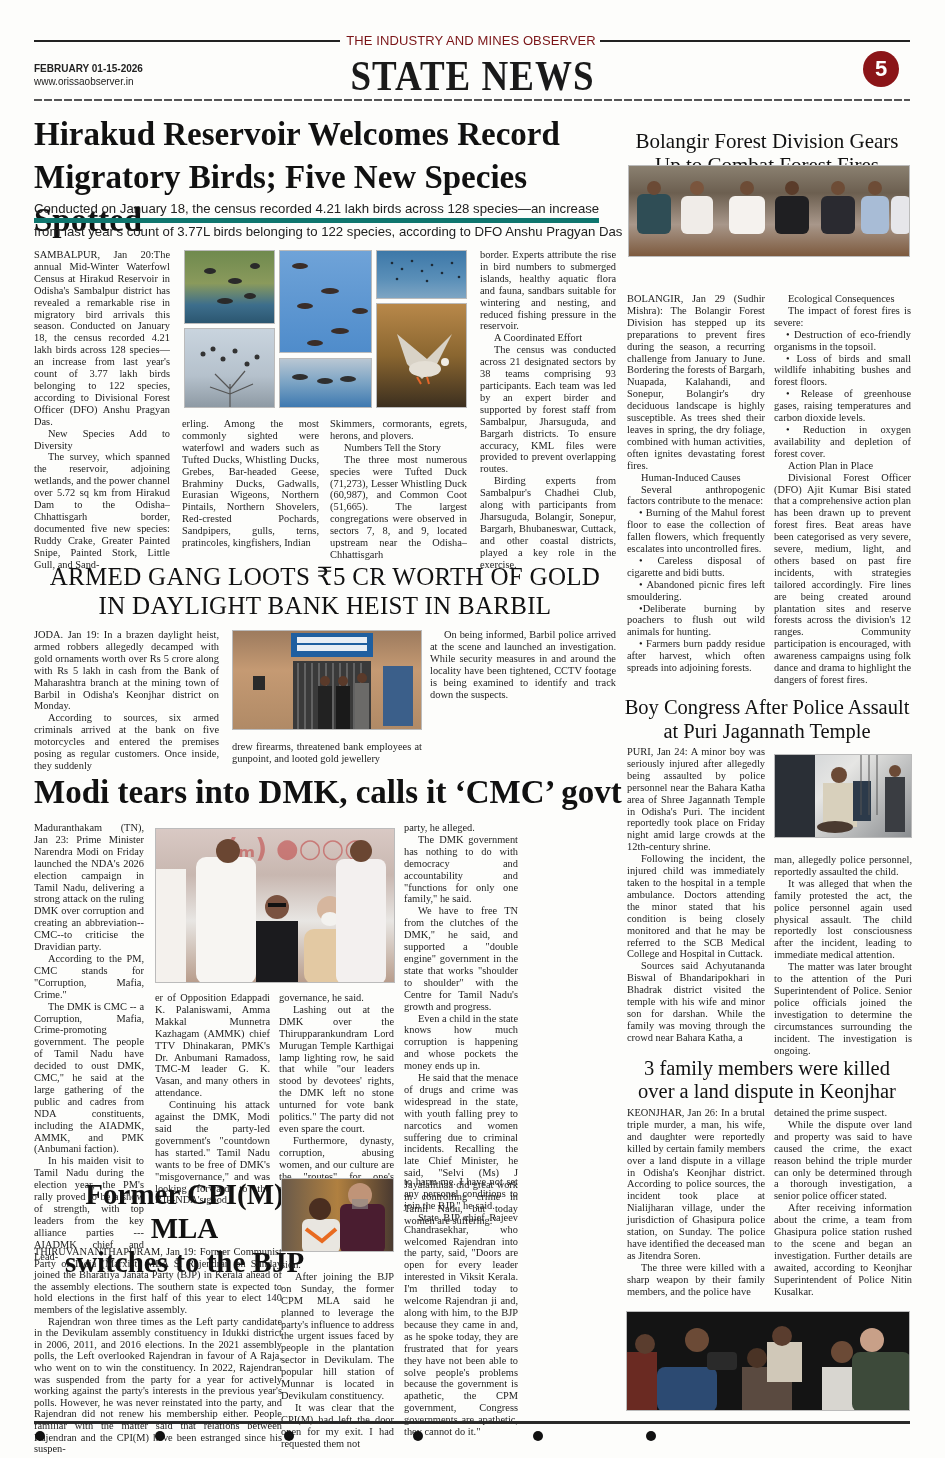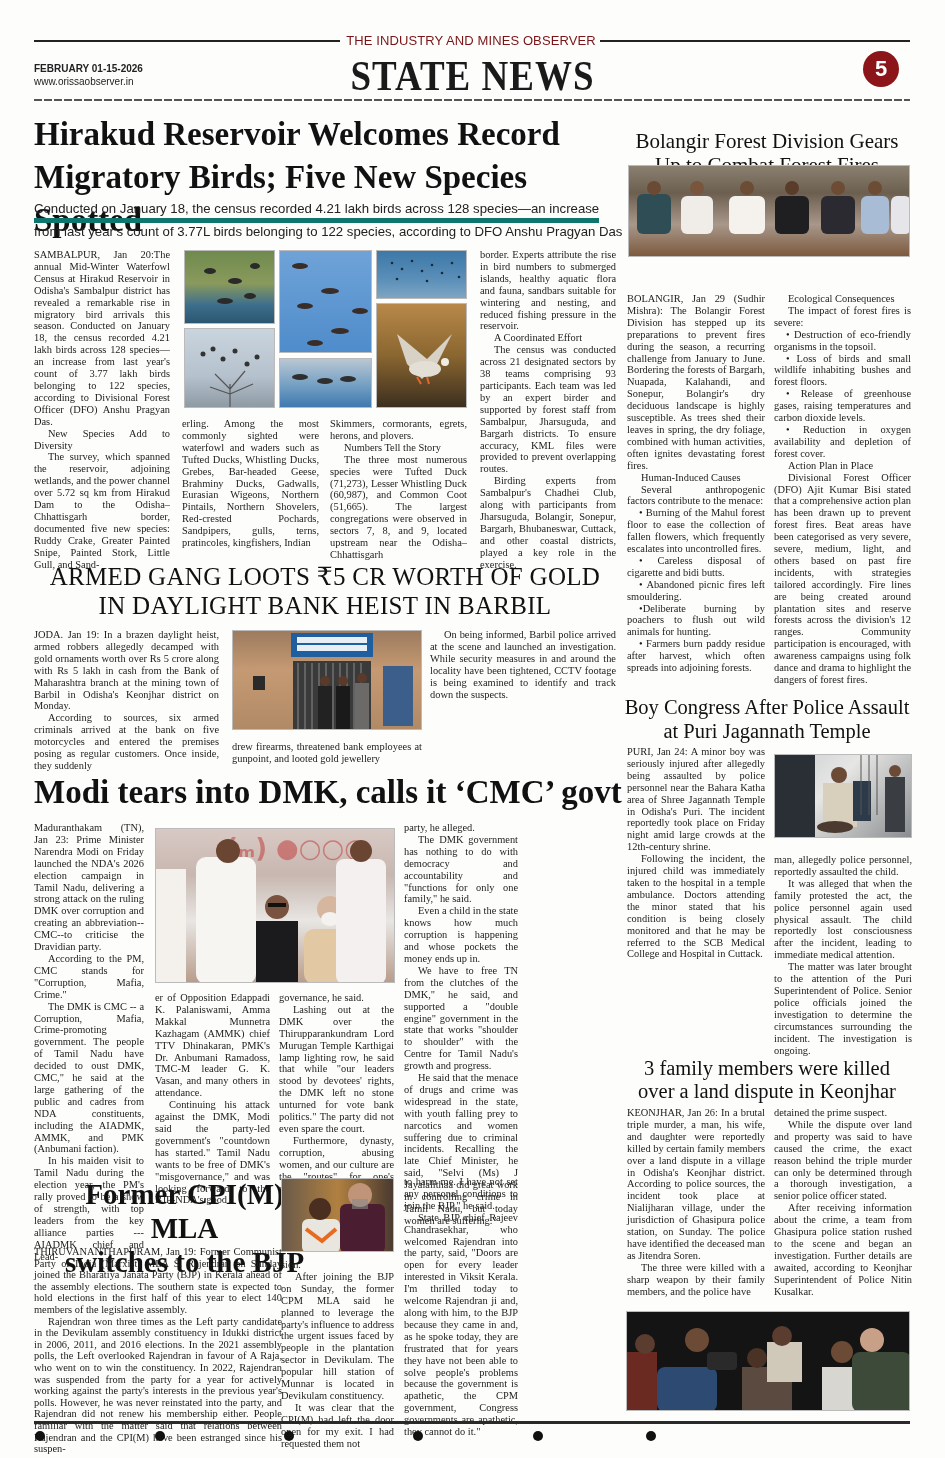--- a/index.html
+++ b/index.html
@@ -237,20 +237,21 @@
 </article>
 
 <article>
   <h2 class="abs hl-light serif" style="left:622px; top:695px; width:290px; font-size:20.5px; line-height:24px;">
     <span>Boy Congress After Police Assault</span><br>
     <span>at Puri Jagannath Temple</span>
   </h2>
   <div class="abs col" style="left:627px; top:746px; width:138px;">
     <p class="first">PURI, Jan 24: A minor boy was seriously injured after allegedly being assaulted by police personnel near the Bahara Katha area of Shree Jagannath Temple in Odisha's Puri. The incident reportedly took place on Friday night amid large crowds at the 12th-century shrine.</p>
     <p>Following the incident, the injured child was immediately taken to the hospital in a temple ambulance. Doctors attending the minor stated that his condition is being closely monitored and that he may be referred to the SCB Medical College and Hospital in Cuttack.</p>
+    <p>Sources said Achyutananda Biswal of Bhandaripokhari in Bhadrak district visited the temple with his wife and minor son for darshan. While the family was moving through the crowd near Bahara Katha, a</p>
   </div>
   <div class="photo" style="left:774px; top:754px; width:138px; height:84px; background:linear-gradient(135deg,#c8ccd0 0%,#e6e6e4 40%,#8a8d90 100%);">
     <svg width="138" height="84">
       <rect x="0" y="0" width="40" height="84" fill="#2a2f36"></rect>
       <rect x="48" y="28" width="34" height="44" fill="#d8d0bc"></rect>
         <circle cx="64" cy="20" r="8" fill="#6b4a36"></circle>
       <ellipse cx="60" cy="72" rx="18" ry="6" fill="#4a3a30"></ellipse>
       <rect x="78" y="26" width="18" height="40" fill="#2c3a4a"></rect>
       <rect x="110" y="22" width="20" height="55" fill="#3a3d42"></rect>
         <circle cx="120" cy="16" r="6" fill="#6b4a36"></circle>
@@ -295,22 +296,22 @@
     <p>Continuing his attack against the DMK, Modi said the party-led government's "countdown has started." Tamil Nadu wants to be free of DMK's "misgovernance," and was looking forward to the BJP-NDA's good</p>
   </div>
   <div class="abs col" style="left:279px; top:992px; width:115px;">
     <p class="first">governance, he said.</p>
     <p>Lashing out at the DMK over the Thirupparankundram Lord Murugan Temple Karthigai lamp lighting row, he said that while "our leaders stood by devotees' rights, the DMK left no stone unturned for vote bank politics." The party did not even spare the court.</p>
     <p>Furthermore, dynasty, corruption, abusing women, and our culture are the "routes" for one's growth in the Dravidian</p>
   </div>
   <div class="abs col" style="left:404px; top:822px; width:114px;">
     <p class="first">party, he alleged.</p>
     <p>The DMK government has nothing to do with democracy and accountability and "functions for only one family," he said.</p>
+    <p>We have to free TN from the clutches of the DMK," he said, and supported a "double engine" government in the state that works "shoulder to shoulder" with the Centre for Tamil Nadu's growth and progress.</p>
     <p>Even a child in the state knows how much corruption is happening and whose pockets the money ends up in.</p>
-    <p>We have to free TN from the clutches of the DMK," he said, and supported a "double engine" government in the state that works "shoulder to shoulder" with the Centre for Tamil Nadu's growth and progress.</p>
     <p>He said that the menace of drugs and crime was widespread in the state, with youth falling prey to narcotics and women suffering due to criminal incidents. Recalling the late Chief Minister, he said, "Selvi (Ms) J Jayalalithaa did great work in controlling crime in Tamil Nadu, but today women are suffering."</p>
   </div>
 </article>
 
 <article>
   <h2 class="abs hl-light serif" style="left:622px; top:1057px; width:290px; font-size:20.5px; line-height:23px;">
     <span>3 family members were killed</span><br>
     <span>over a land dispute in Keonjhar</span>
   </h2>
   <div class="abs col" style="left:627px; top:1107px; width:138px;">

